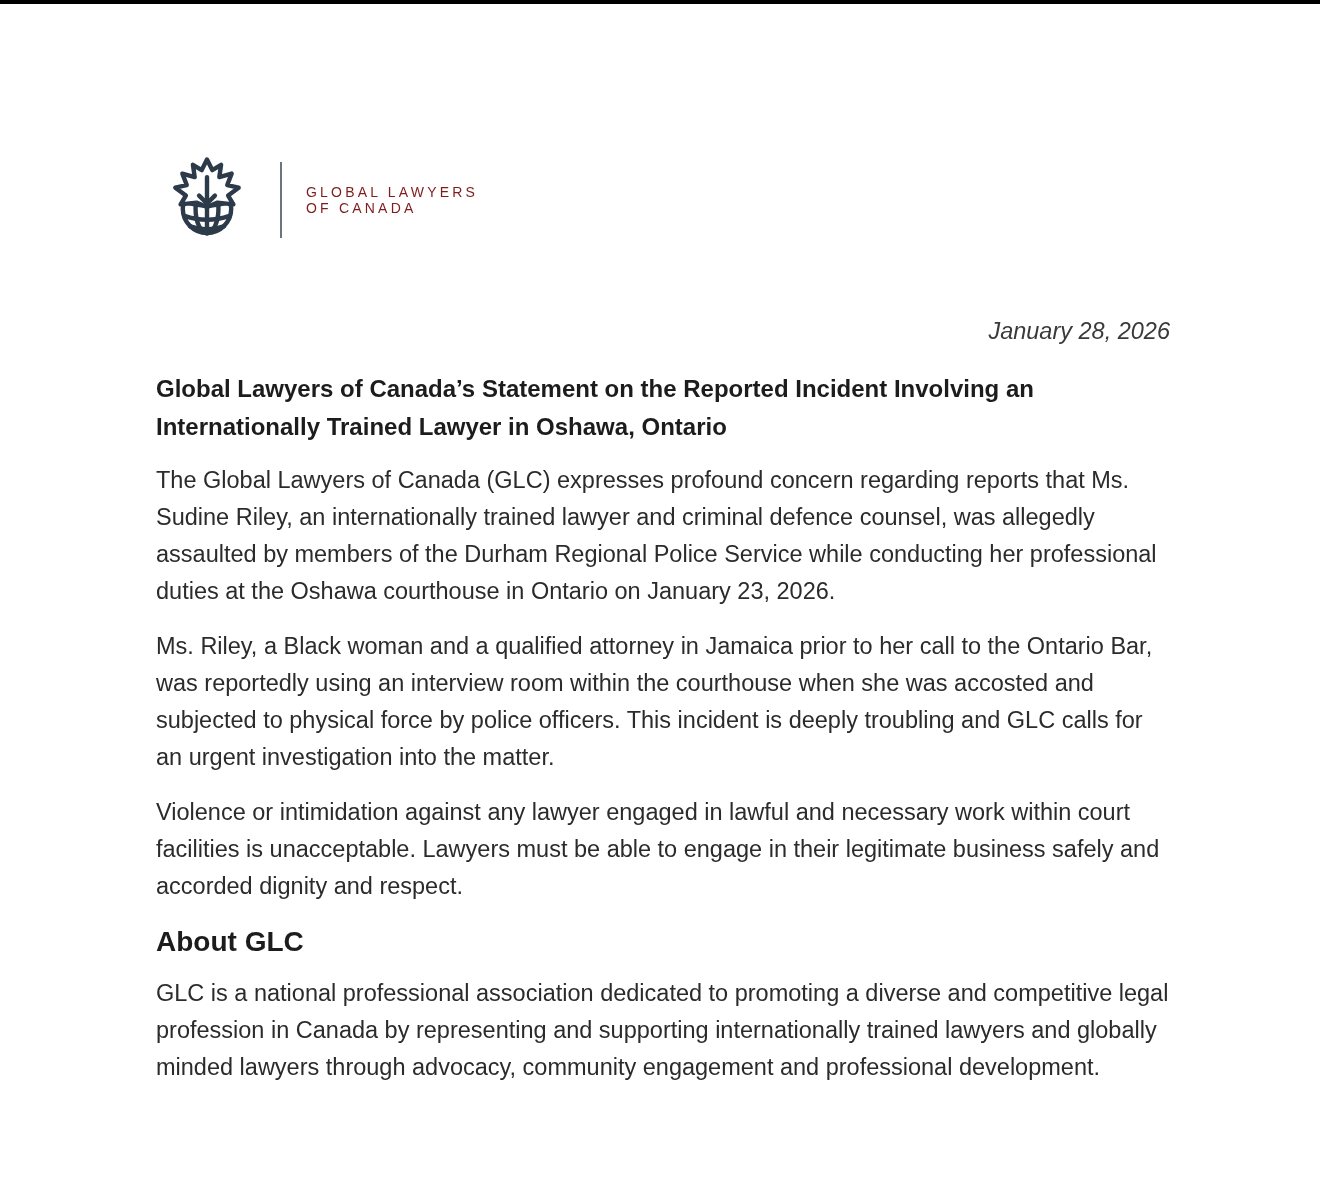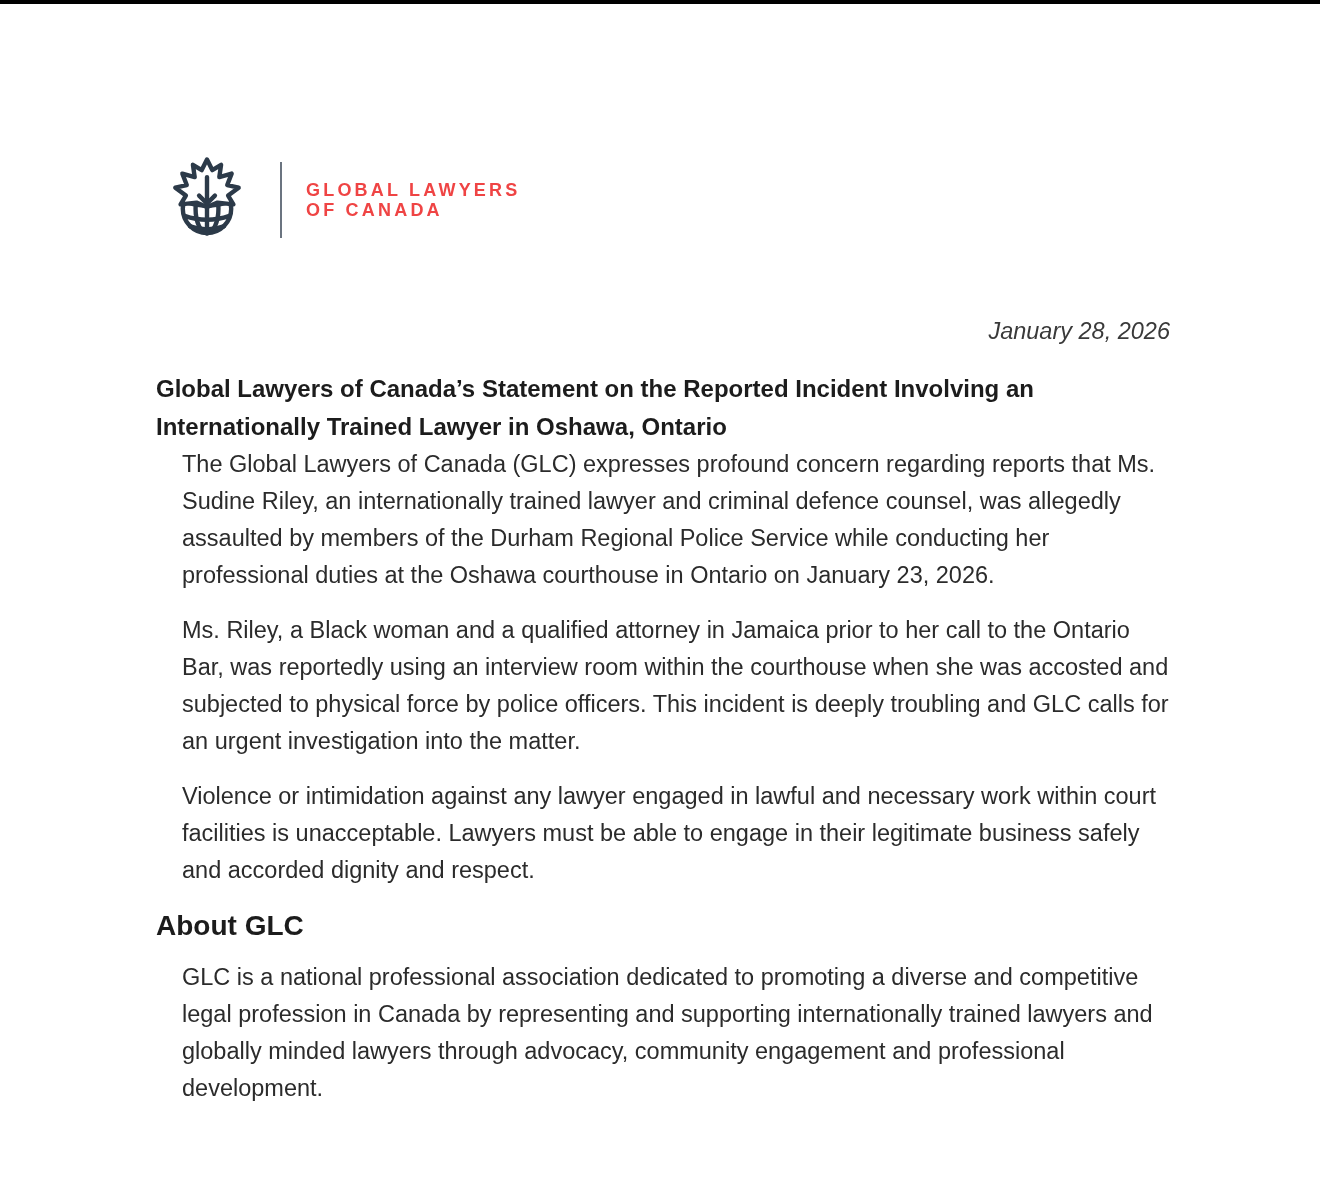--- a/index.html
+++ b/index.html
@@ -21,23 +21,23 @@
     display:flex; align-items:center;
   }
   .logo-mark { width:94px; height:88px; flex:0 0 auto; }
   .logo-mark svg { width:100%; height:100%; display:block; }
   .logo-divider {
     width:2px; height:76px;
     background:#6b7480;
     margin-left:26px; margin-right:24px;
   }
   .logo-text {
-    color:#ef4444;
-    font-weight:700;
-    font-size:18px;
+    color:#7f1d1d;
+    font-weight:400;
+    font-size:14px;
     letter-spacing:3.2px;
     line-height:1;
   }
   .logo-text .line { display:block; }
   .logo-text .line + .line { margin-top:2px; }
   
   .document {
     position:absolute; left:156px; top:314px;
     width:1014px;
     color:#2b2b2b;
@@ -49,22 +49,23 @@
     color:#3a3a3a;
     line-height:34px;
     margin-bottom:22px;
     text-align:right;
   }
   .title {
     color:#1c1c1c;
     font-size:24px;
     font-weight:700;
     line-height:38px;
+    margin-bottom:16px;
   }
-  .document p.para { margin-bottom:18px;margin-left:26px; }
+  .document p.para { margin-bottom:18px; }
   .subhead {
     color:#1c1c1c;
     font-size:28px;
     font-weight:700;
     line-height:37px;
     margin-bottom:15px;
   }
 </style>
 </head>
 <body>

